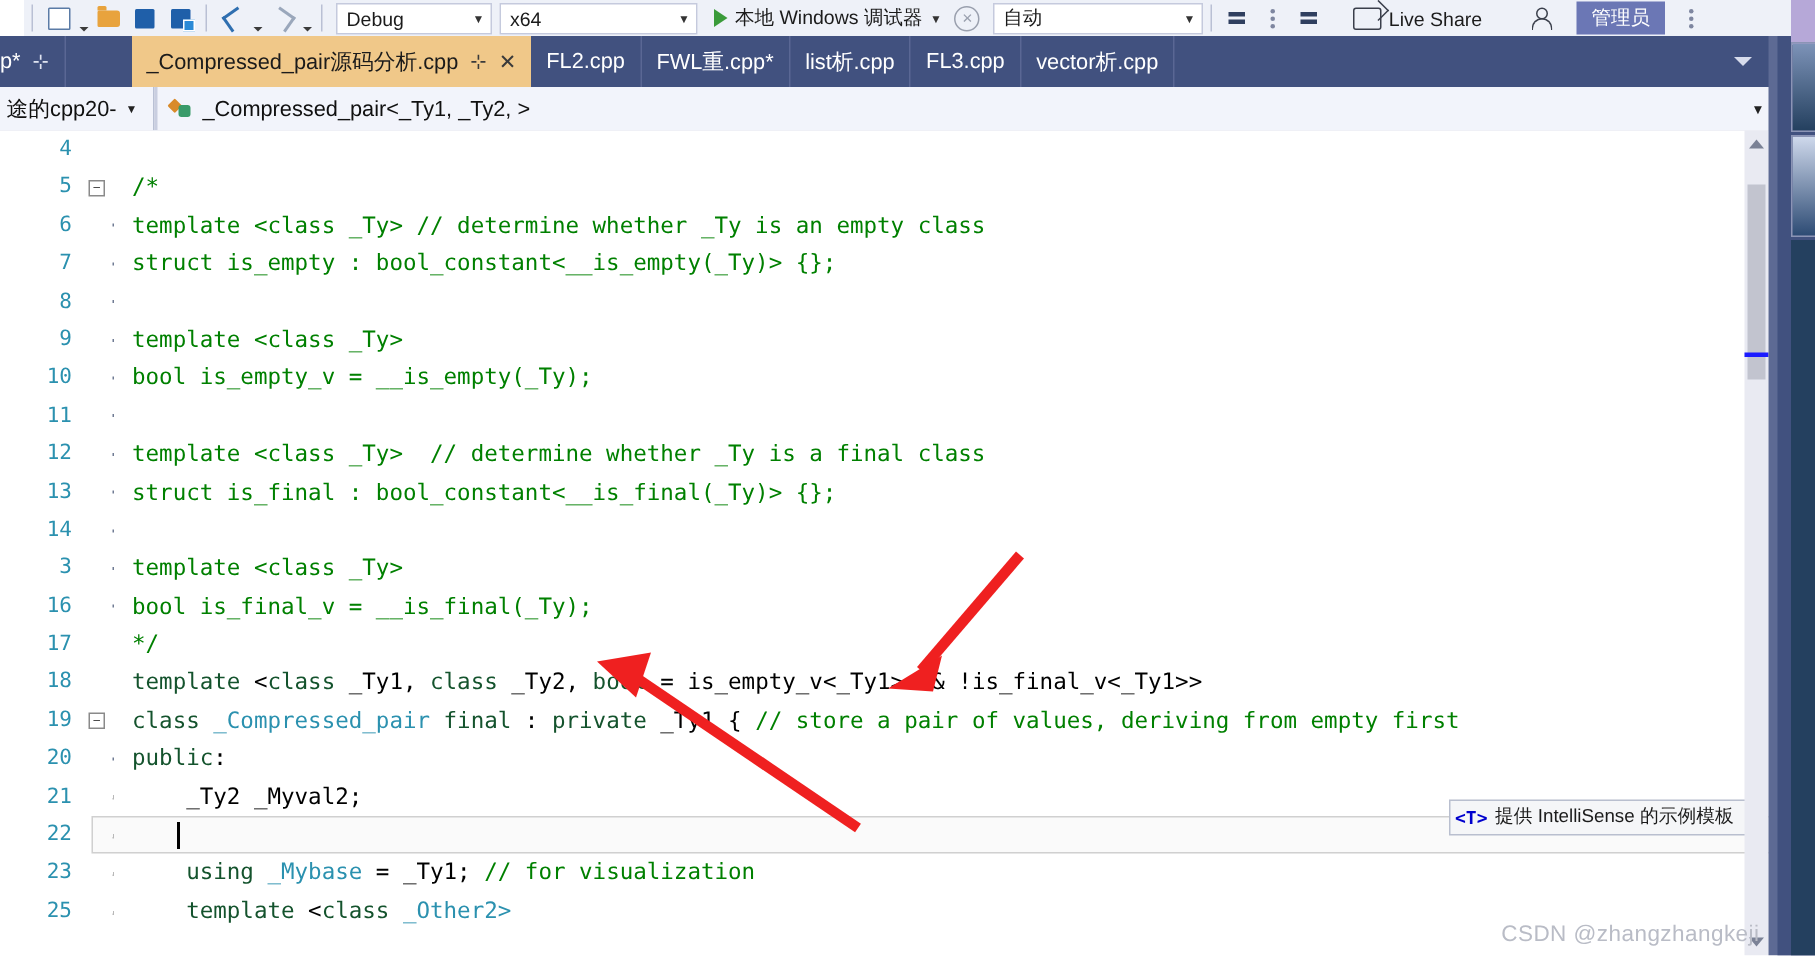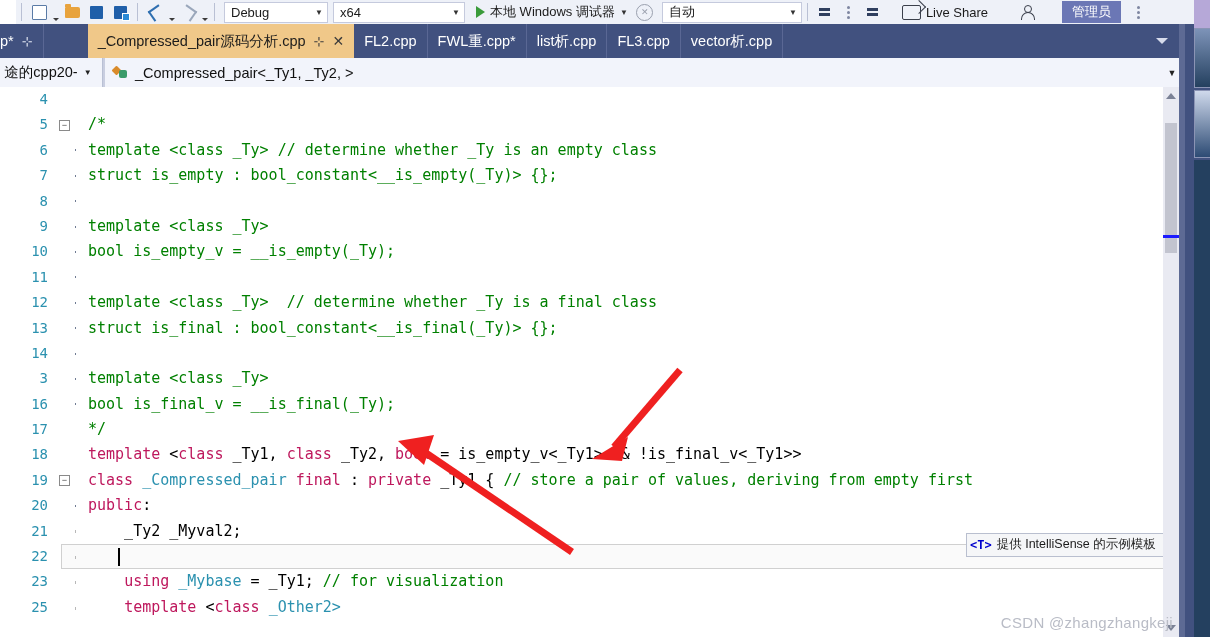--- a/index.html
+++ b/index.html
@@ -155,21 +155,21 @@
     width:13px;flex:none;position:relative;
   }
   .guide.bar::after{
     content:"";position:absolute;left:4px;top:-1px;bottom:-1px;width:1px;background:#6f7b93;
   }
   .guide.dotted::after{
     content:"";position:absolute;left:4px;top:-1px;bottom:-1px;width:0;
     border-left:1px dotted #b8b8b8;
   }
   .code{flex:1;padding-left:4px;white-space:pre;overflow:hidden;}
-  .kw{color:#be185d;}
+  .kw{color:#14532d;}
   .cls{color:#2b91af;}
   .cm{color:#008000;}
   .pl{color:#000000;}
   .cur-line{
     position:absolute;left:61px;right:0;height:25.4px;
     border:1px solid #d0d0d0;background:#fafafa;box-sizing:border-box;
   }
   .caret{
     position:absolute;width:2px;height:18px;background:#000;
   }
@@ -303,21 +303,21 @@
         </span>
     </div>
 
     <div class="run-btn" style="margin-left:12px;text-align:right;">
       <span class="ls-ico"></span>
       <span class="tb-label">Live Share</span>
     </div>
     <div class="tb-btn" style="margin-left:22px;">
       <span class="person-ico"></span>
     </div>
-    <div class="admin-pill" style="margin-left:23px;">管理员</div>
+    <div class="admin-pill" style="margin-left:12px;">管理员</div>
     <div class="tb-btn" style="margin-left:6px;">
       <span class="dots-ico">
           <i></i>
           <i></i>
           <i></i>
         </span>
     </div>
   </div>
 
   <div class="tabstrip">

